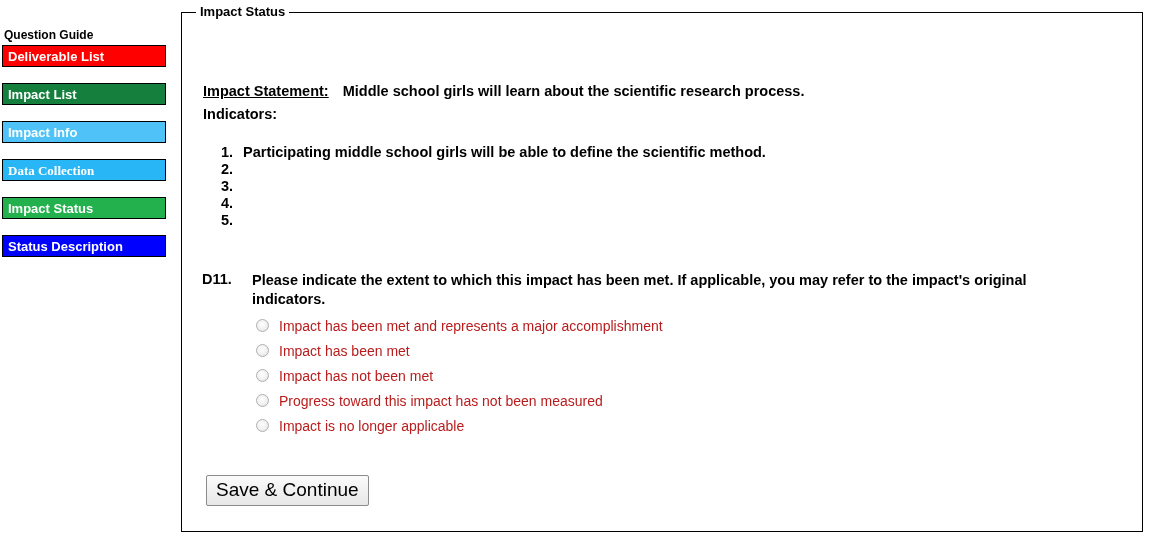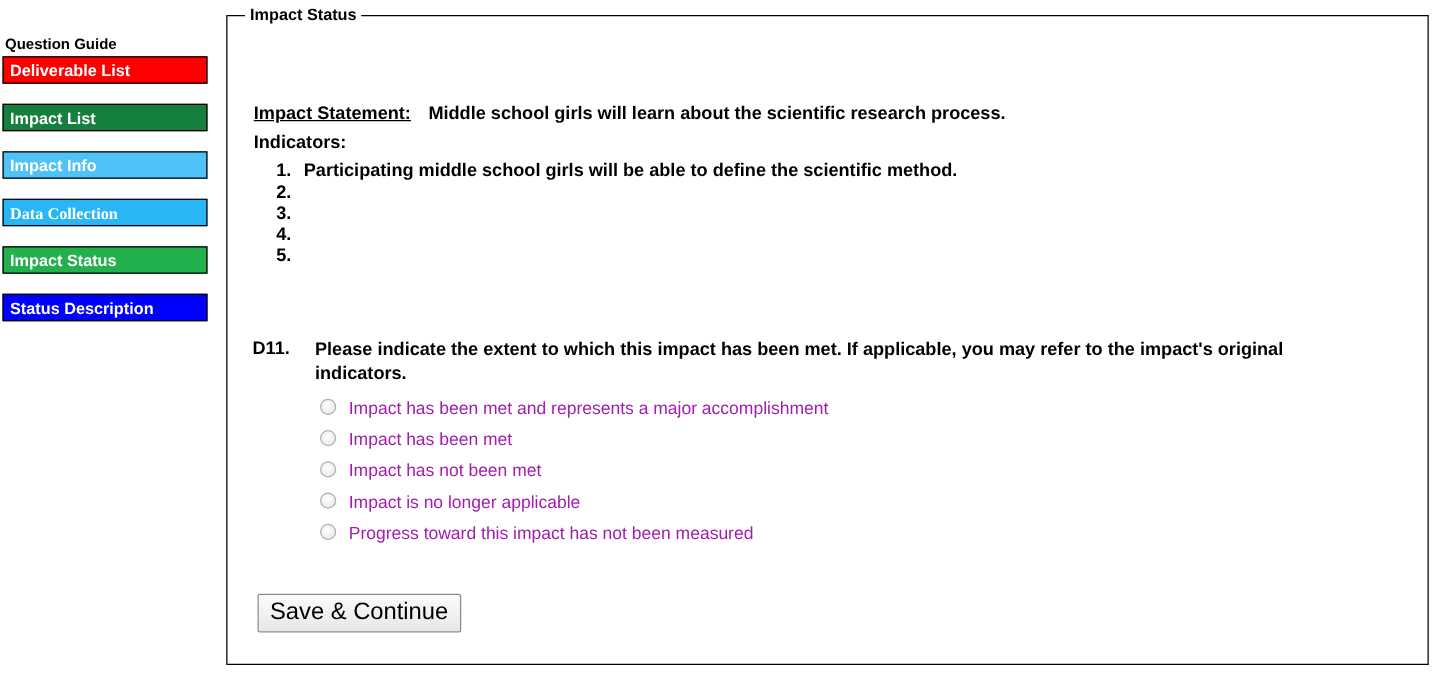--- a/index.html
+++ b/index.html
@@ -80,21 +80,21 @@
     font-weight: bold;
     color: #000000;
     line-height: 23px;
     white-space: nowrap;
   }
   .statement-block .label { margin-right: 10px; text-decoration: underline; }
 
   .indicators {
     position: absolute;
     left: 21px;
-    top: 116px;
+    top: 131px;
     margin: 0;
     padding: 0;
     list-style: none;
     font-size: 14.5px;
     font-weight: bold;
     color: #000000;
   }
   .indicators li {
     height: 17px;
     line-height: 17px;
@@ -146,21 +146,21 @@
     border-radius: 50%;
     border: 1px solid #b0b0b0;
     background: radial-gradient(circle at 45% 40%, #ffffff 0%, #f0f0f0 55%, #dcdcdc 100%);
     box-sizing: border-box;
     margin-right: 10px;
     flex: 0 0 auto;
     cursor: pointer;
   }
   .option-label {
     font-size: 14px;
-    color: #a21caf;
+    color: #b91c1c;
     white-space: nowrap;
     cursor: pointer;
   }
 
   
   #save-button {
     position: absolute;
     left: 24px;
     top: 462px;
     font-family: "Liberation Sans", sans-serif;
@@ -230,24 +230,24 @@
       <div class="option-row">
         <span class="radio"></span>
         <span class="option-label">Impact has been met</span>
       </div>
       <div class="option-row">
         <span class="radio"></span>
         <span class="option-label">Impact has not been met</span>
       </div>
       <div class="option-row">
         <span class="radio"></span>
+        <span class="option-label">Progress toward this impact has not been measured</span>
+      </div>
+      <div class="option-row">
+        <span class="radio"></span>
         <span class="option-label">Impact is no longer applicable</span>
-      </div>
-      <div class="option-row">
-        <span class="radio"></span>
-        <span class="option-label">Progress toward this impact has not been measured</span>
       </div>
     </div>
 
     <button id="save-button">Save &amp; Continue</button>
   </div>
 
 </div>
 
 </body></html>

